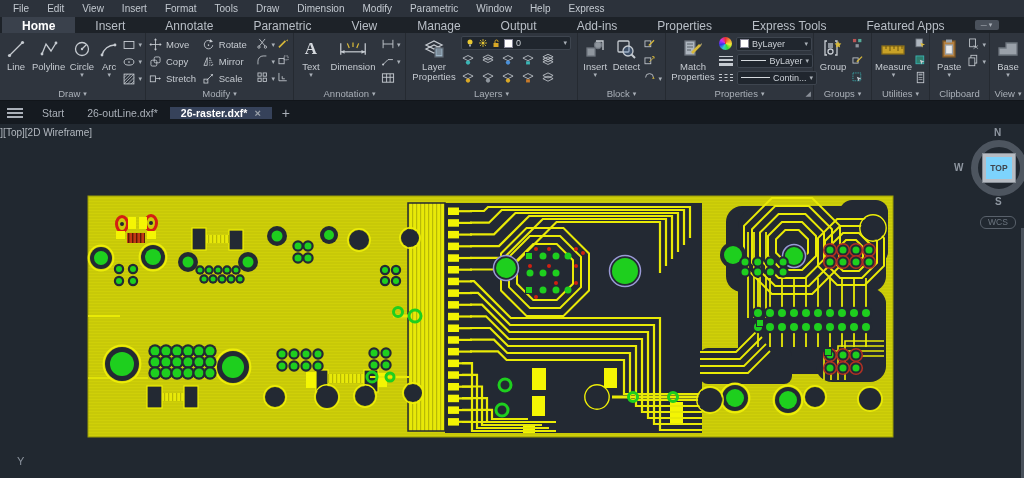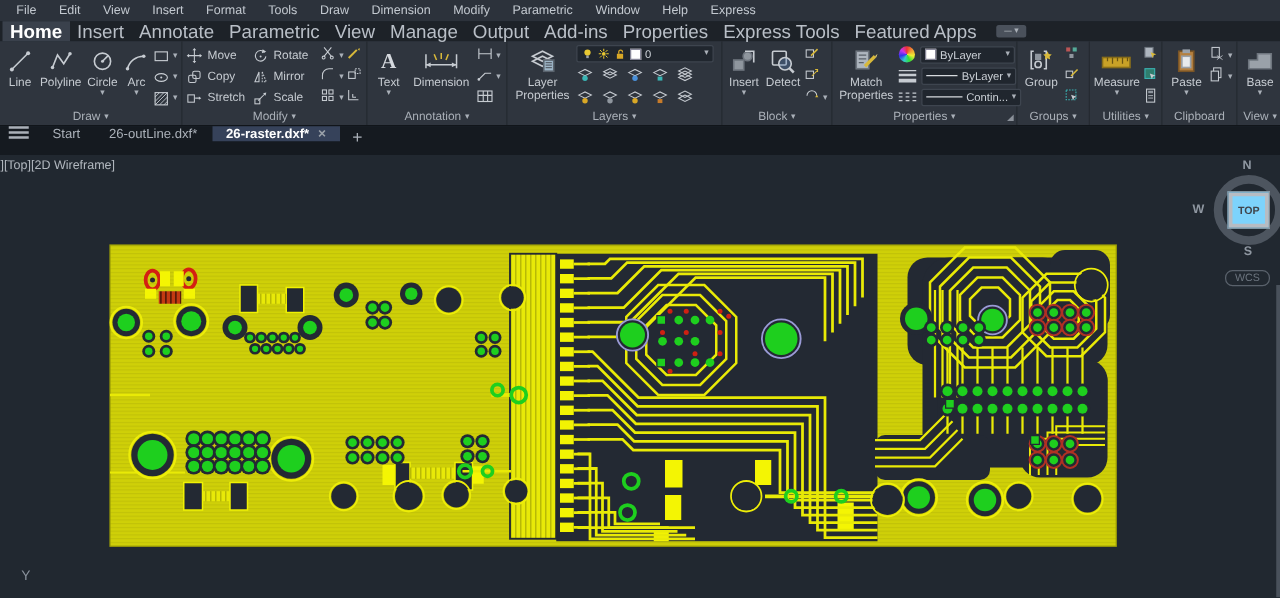--- a/index.html
+++ b/index.html
@@ -9,21 +9,21 @@
     --pcb_red:#cf2012; --violet:#9a9ad6;
   }
   *{box-sizing:border-box}
   body{margin:0;width:1024px;height:478px;overflow:hidden;background:var(--canvas);
        font-family:"Liberation Sans",sans-serif;color:var(--text)}
   
   .menubar{height:17px;background:var(--menubar);display:flex;align-items:center;padding-left:4px}
   .menubar span{color:#c3c9d0;font-size:10px;padding:0 9px;white-space:nowrap}
   
   .tabrow{height:16px;background:var(--tabrow);display:flex;align-items:stretch;padding-left:2px}
-  .rtab{color:#b9bfc7;font-size:15px;padding:2px 6px 1px;display:flex;align-items:center;white-space:nowrap}
+  .rtab{color:#b9bfc7;font-size:12px;padding:2px 20px 1px;display:flex;align-items:center;white-space:nowrap}
   .rtab.active{background:#3a414c;color:#fff;font-weight:bold}
   .wsbox{margin-left:10px;align-self:center;width:24px;height:10px;background:#4a515b;border-radius:2px;
          display:flex;align-items:center;justify-content:center;gap:2px;color:#cdd2d8;font-size:6px}
   
   .ribbon{height:68px;background:var(--ribbon);display:flex;border-bottom:1px solid #11151a;overflow:hidden}
   .panel{position:relative;border-right:1px solid #252a31;display:flex;flex-direction:column;flex:0 0 auto}
   .pbody{flex:1;display:flex;align-items:flex-start;padding:3px 3px 0;gap:2px}
   .plabel{height:13px;display:flex;align-items:center;justify-content:center;gap:3px;color:#aab0b8;font-size:9.5px}
   .caret{font-size:7px;line-height:6px;color:#aab0b8}
   .tool{display:flex;flex-direction:column;align-items:center;color:#c6cbd1;font-size:9.5px;line-height:10px;text-align:center}
@@ -39,21 +39,21 @@
   .combo .grow{flex:1}
   .cwheel{width:13px;height:13px;border-radius:50%;
           background:conic-gradient(#e33,#e93,#ee3,#3d3,#3cc,#33e,#c3e,#e33)}
   .lwico{display:flex;flex-direction:column;gap:2px;width:14px}
   .lwico i{display:block;background:#c6cbd1}
   .ltico{width:14px;border-top:1px dashed #c6cbd1}
   .wline{height:1.5px;background:#d6dade;flex:1}
   .swatch{width:9px;height:9px;background:#fff;border:1px solid #889}
   .expander{position:absolute;right:2px;bottom:2px;font-size:7px;color:#8a9099}
   
-  .ftbar{height:23px;background:var(--filetab_bar);display:flex;align-items:flex-start;color:#aab0b8;font-size:10.5px}
+  .ftbar{height:23px;background:var(--filetab_bar);display:flex;align-items:center;color:#aab0b8;font-size:10.5px}
   .burger{width:30px;display:flex;flex-direction:column;justify-content:center;gap:2px;padding:0 7px}
   .burger i{height:2px;background:#aab0b8;display:block}
   .ft{display:flex;align-items:center;padding:0 11px;gap:7px;white-space:nowrap}
   .ft.active{background:var(--filetab_active);color:#fff;font-weight:bold}
   .ft .x{font-size:11px;color:#9aa1a9}
   .sl{width:1px;background:#3a414b;transform:skewX(-18deg);margin:4px 0}
   .plus{display:flex;align-items:center;padding:0 9px;font-size:14px;color:#aab0b8}
   
   .canvas{position:relative;height:354px;background:var(--canvas);overflow:hidden}
   .pcb{position:absolute;left:0;top:0}

